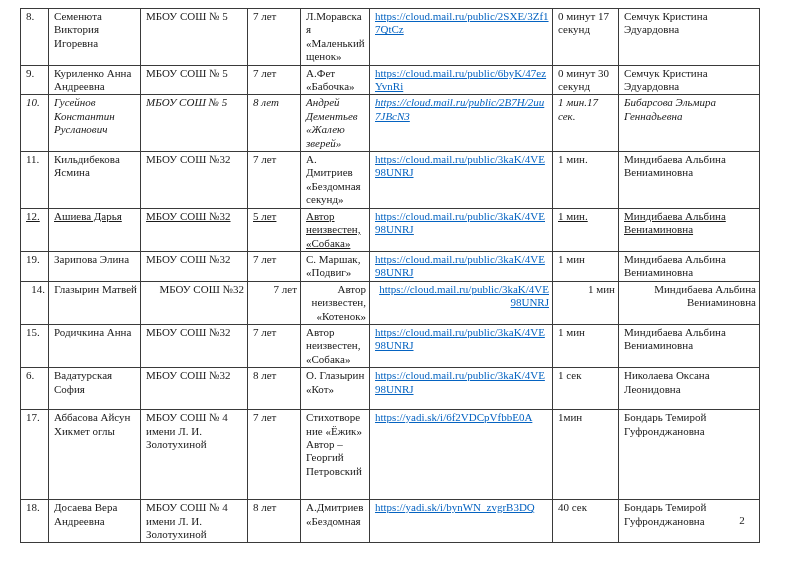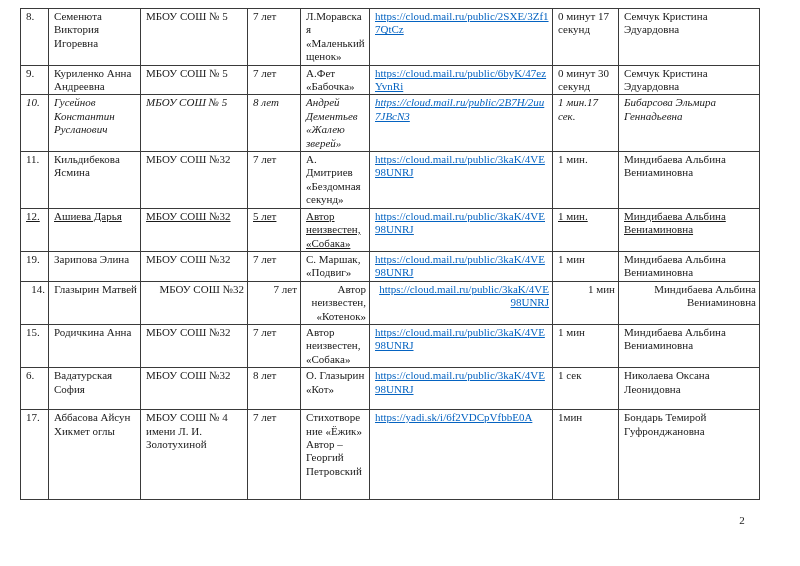--- a/index.html
+++ b/index.html
@@ -159,16 +159,26 @@
         <tr style="height: 90px;">
     <td class="c-num">17.</td>
     <td class="c-name">Аббасова Айсун Хикмет оглы</td>
     <td class="c-school">МБОУ СОШ № 4 имени Л. И. Золотухиной</td>
     <td class="c-age">7 лет</td>
     <td class="c-work">Стихотворение «Ёжик» Автор – Георгий Петровский</td>
     <td class="c-link"><a href="#" class="link">https://yadi.sk/i/6f2VDCpVfbbE0A</a></td>
     <td class="c-dur">1мин</td>
     <td class="c-teacher">Бондарь Темирой Гуфронджановна</td>
   </tr>
+        <tr style="height: 40px;">
+    <td class="c-num">18.</td>
+    <td class="c-name">Досаева Вера Андреевна</td>
+    <td class="c-school">МБОУ СОШ № 4 имени Л. И. Золотухиной</td>
+    <td class="c-age">8 лет</td>
+    <td class="c-work">А.Дмитриев «Бездомная</td>
+    <td class="c-link"><a href="#" class="link">https://yadi.sk/i/bynWN_zvgrB3DQ</a></td>
+    <td class="c-dur">40 сек</td>
+    <td class="c-teacher">Бондарь Темирой Гуфронджановна</td>
+  </tr>
       </tbody>
   </table>
   <div class="page-number">2</div>
 </div>
 
 </body></html>

